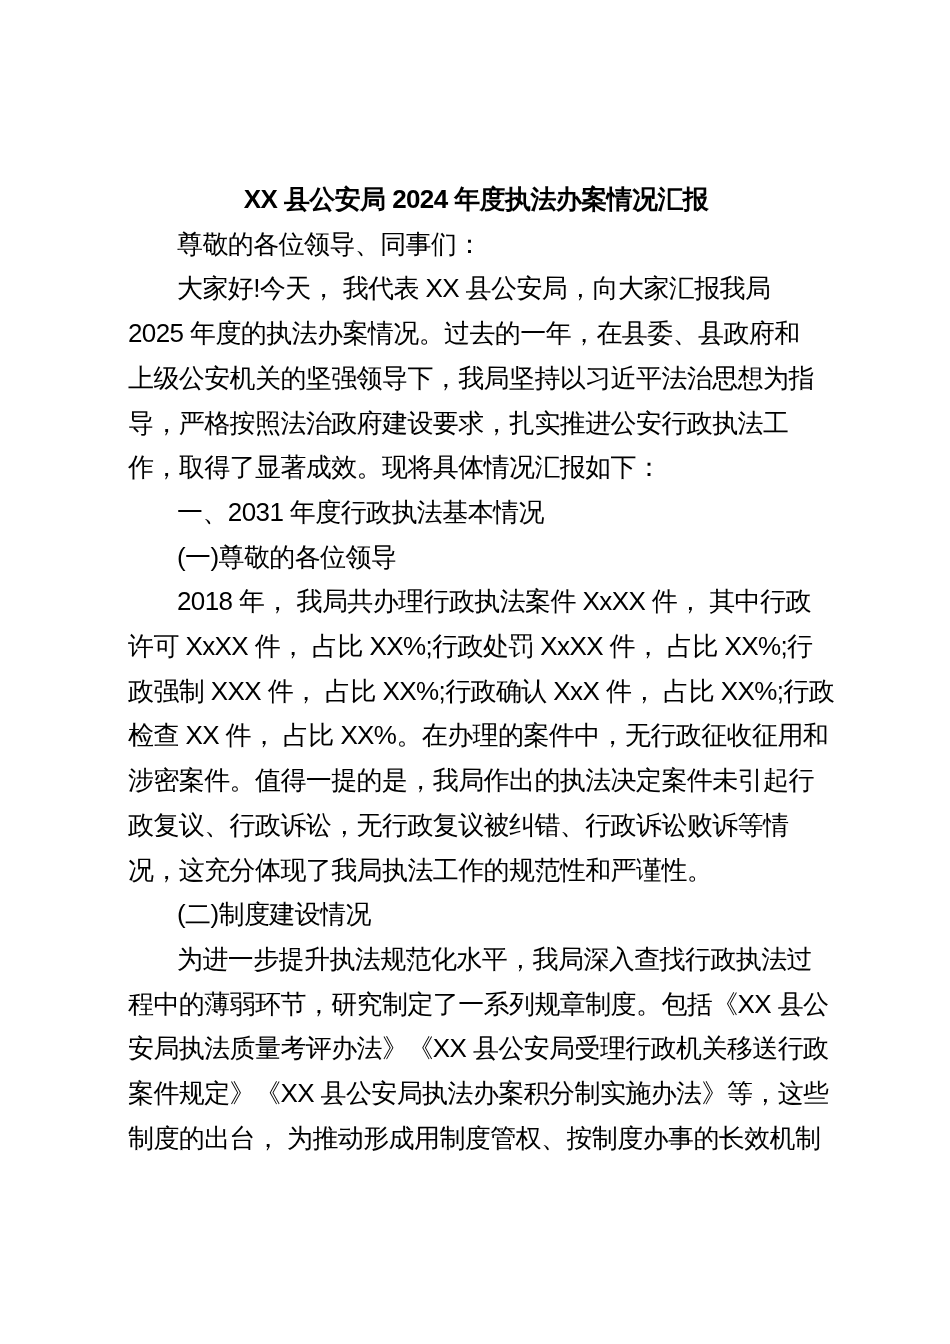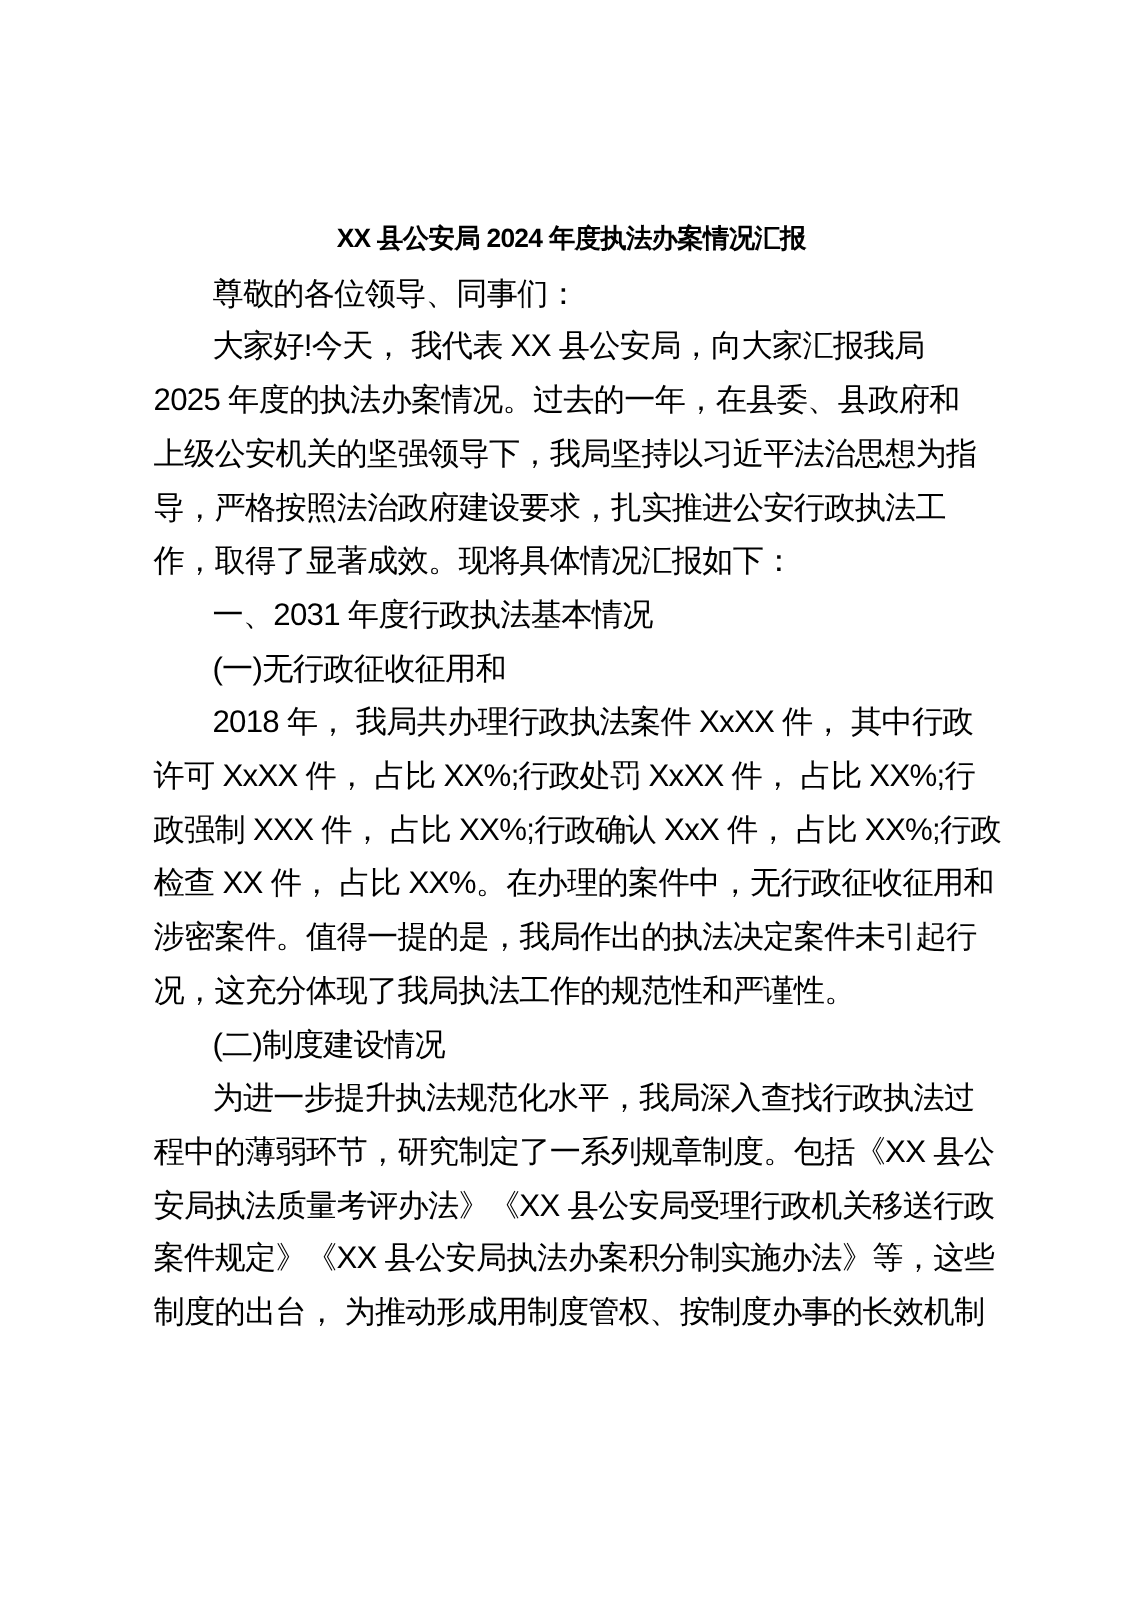--- a/index.html
+++ b/index.html
@@ -21,21 +21,21 @@
     left: 128px;
     top: 177px;
     width: 696px;
     font-size: 26px;
     line-height: 44.7px;
     letter-spacing: -0.6px;
     white-space: nowrap;
     text-align: left;
   }
   .doc-title {
-    font-size: 22px;
+    font-size: 26px;
     font-weight: 600;
     text-align: center;
     white-space: nowrap;
     margin: 0;
     line-height: 44.7px;
   }
   .line {
     white-space: nowrap;
   }
   .line.indent {
@@ -49,26 +49,27 @@
   <div class="doc-content">
     <div class="doc-title">XX 县公安局 2024 年度执法办案情况汇报</div>
 
   <div class="line indent">尊敬的各位领导、同事们：</div>
       <div class="line indent">大家好!今天， 我代表 XX 县公安局，向大家汇报我局</div>
       <div class="line">2025 年度的执法办案情况。过去的一年，在县委、县政府和</div>
       <div class="line">上级公安机关的坚强领导下，我局坚持以习近平法治思想为指</div>
       <div class="line">导，严格按照法治政府建设要求，扎实推进公安行政执法工</div>
       <div class="line">作，取得了显著成效。现将具体情况汇报如下：</div>
       <div class="line indent">一、2031 年度行政执法基本情况</div>
-      <div class="line indent">(一)无行政征收征用和</div>
+      <div class="line indent">(一)尊敬的各位领导</div>
       <div class="line indent">2018 年， 我局共办理行政执法案件 XxXX 件， 其中行政</div>
       <div class="line">许可 XxXX 件， 占比 XX%;行政处罚 XxXX 件， 占比 XX%;行</div>
       <div class="line">政强制 XXX 件， 占比 XX%;行政确认 XxX 件， 占比 XX%;行政</div>
       <div class="line">检查 XX 件， 占比 XX%。在办理的案件中，无行政征收征用和</div>
       <div class="line">涉密案件。值得一提的是，我局作出的执法决定案件未引起行</div>
+      <div class="line">政复议、行政诉讼，无行政复议被纠错、行政诉讼败诉等情</div>
       <div class="line">况，这充分体现了我局执法工作的规范性和严谨性。</div>
       <div class="line indent">(二)制度建设情况</div>
       <div class="line indent">为进一步提升执法规范化水平，我局深入查找行政执法过</div>
       <div class="line">程中的薄弱环节，研究制定了一系列规章制度。包括《XX 县公</div>
       <div class="line">安局执法质量考评办法》《XX 县公安局受理行政机关移送行政</div>
       <div class="line">案件规定》《XX 县公安局执法办案积分制实施办法》等，这些</div>
       <div class="line">制度的出台， 为推动形成用制度管权、按制度办事的长效机制</div>
     </div>
 </div>
 

